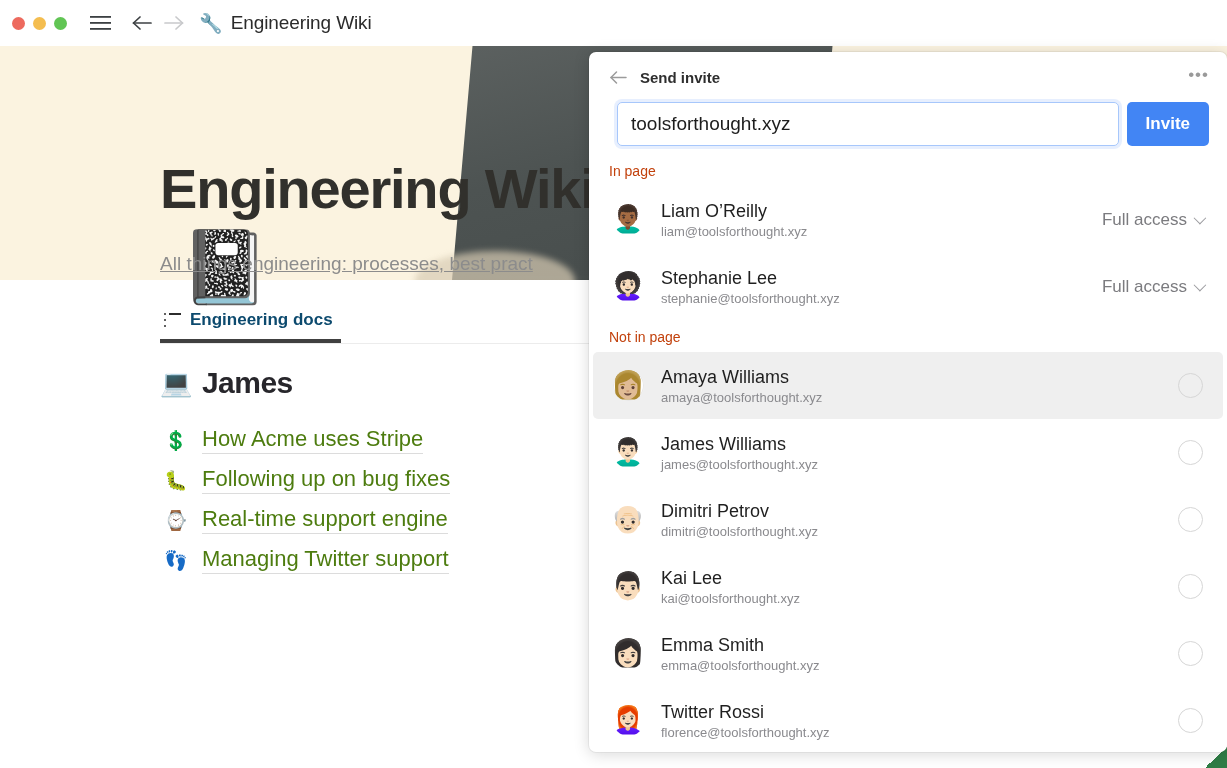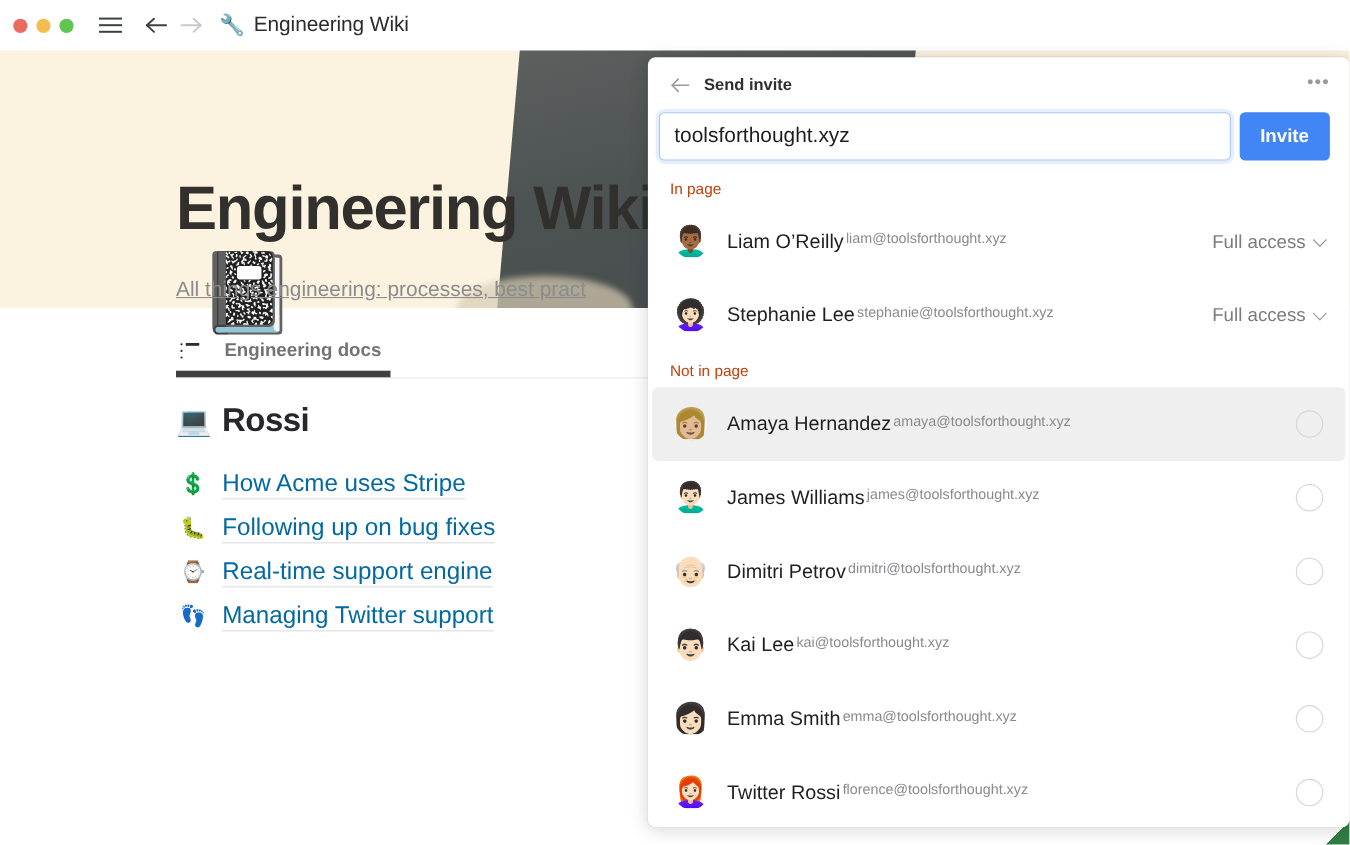--- a/index.html
+++ b/index.html
@@ -93,24 +93,24 @@
   #page-subtitle {
     position:absolute; left:160px; top:207px;
     font-size:19px; color:#8c8c8c; white-space:nowrap;text-decoration:underline;
   }
 
   #tabs {
     position:absolute; left:160px; top:254px; width:1000px; height:44px;
     border-bottom:1px solid #ececec;
   }
   #tab-eng-docs {
-    display:inline-flex; align-items:center; gap:23px;
+    display:inline-flex; align-items:center; gap:9px;
     height:43px; padding:0 8px 0 4px;
-    border-bottom:6px solid #404040;
-    font-size:17px; color:#737373; font-weight:600;
+    border-bottom:4px solid #404040;
+    font-size:17px; color:#0c4a6e; font-weight:600;
   }
   .list-icon { display:inline-block; width:17px; height:14px; position:relative; }
   .list-icon i { position:absolute; left:5px; width:12px; height:2px; background:#2c2c2c; display:block; }
   .list-icon i:nth-child(1){ top:0; } .list-icon i:nth-child(2){ top:6px; } .list-icon i:nth-child(3){ top:12px; }
   .list-icon b { position:absolute; left:0; width:2px; height:2px; background:#2c2c2c; display:block; border-radius:50%; }
   .list-icon b:nth-of-type(1){ top:0; } .list-icon b:nth-of-type(2){ top:6px; } .list-icon b:nth-of-type(3){ top:12px; }
 
   #docs-heading {
     position:absolute; left:160px; top:320px;
     display:flex; align-items:center; gap:10px;
@@ -118,21 +118,21 @@
   }
   #docs-heading .emoji { font-size:26px; }
 
   #docs-list { position:absolute; left:164px; top:374px; width:520px; }
   .doc-row {
     display:flex; align-items:center; gap:14px;
     height:40px;
   }
   .doc-row .emoji { width:24px; text-align:center; font-size:19px; }
   .doc-row .doc-label {
-    font-size:22px; color:#0369a1;
+    font-size:22px; color:#4d7c0f;
     border-bottom:1px solid #dcdcdc; padding-bottom:1px;
   }
 
   
   #corner-artifact {
     position:absolute; right:0; bottom:0; width:22px; height:22px;
     background:linear-gradient(135deg, transparent 50%, #2f7d46 50%);
   }
 
   
@@ -149,21 +149,21 @@
     display:flex; align-items:center;
     padding:0 18px 0 18px;
   }
   #modal-back-btn { width:22px; height:22px; display:flex; align-items:center; justify-content:center; color:#9b9b9b; }
   #modal-title { margin-left:11px; font-size:15px; font-weight:bold; color:#2e2e2e; }
   #modal-more-btn { margin-left:auto; color:#9a9a9a; font-size:17px; letter-spacing:1px; line-height:1; padding-bottom:5px; }
 
   #invite-row {
     flex:0 0 auto;
     display:flex; align-items:center; gap:8px;
-    padding:0 18px 0 10px;
+    padding:0 18px 0 28px;
   }
   #invite-input {
     flex:1 1 auto; height:44px;
     border:1.5px solid #a7c7fb;
     box-shadow: 0 0 0 3px rgba(66,133,244,0.13);
     border-radius:5px;
     padding:0 13px;
     font-size:19px; color:#1d1d1d;
     font-family:"Liberation Sans", sans-serif;
     background:#fff;
@@ -194,21 +194,21 @@
     margin:0 4px;
   }
   .person-row.highlighted { background:#efefef; }
   .person-row .avatar {
     flex:0 0 auto; width:31px; height:31px; border-radius:50%;
     overflow:hidden; display:flex; align-items:center; justify-content:center;
     font-size:27px; line-height:1;
     background:transparent;
   }
   .person-row .avatar.ring { background:#ffffff; box-shadow:inset 0 0 0 1px #e8e8e8; }
-  .person-row .person-text { margin-left:17px; display:flex; flex-direction:row; gap:2px; min-width:0; }
+  .person-row .person-text { margin-left:17px; display:flex; flex-direction:column; gap:2px; min-width:0; }
   .person-row .person-name { font-size:18px; color:#1f1f1f; white-space:nowrap; }
   .person-row .person-email { font-size:13px; color:#8a8a8e; white-space:nowrap; }
   .person-row .person-trailing { margin-left:auto; display:flex; align-items:center;justify-content:flex-end; }
 
   .access-chip { display:flex; align-items:center; gap:7px; font-size:17px; color:#7b7b7f; }
   .chev { display:inline-block; width:9px; height:9px; border-right:1.6px solid #9a9a9e; border-bottom:1.6px solid #9a9a9e; transform:rotate(45deg) translateY(-2px); }
 
   .select-circle {
     width:25px; height:25px; border-radius:50%;
     border:1.3px solid #d6d6d6; background:transparent;
@@ -276,21 +276,21 @@
             <i></i>
             <i></i>
             <i></i>
         </span>
         <span>Engineering docs</span>
       </div>
     </div>
 
     <div id="docs-heading">
       <span class="emoji">💻</span>
-      <span>Rossi</span>
+      <span>James</span>
     </div>
 
     <div id="docs-list">
       <div class="doc-row">
         <span class="emoji">💲</span>
         <span class="doc-label">How Acme uses Stripe</span>
       </div>
       <div class="doc-row">
         <span class="emoji">🐛</span>
         <span class="doc-label">Following up on bug fixes</span>
@@ -356,21 +356,21 @@
             <span class="chev"></span>
           </span>
         </span>
       </div>
 
       <div class="section-label">Not in page</div>
 
       <div class="person-row highlighted">
         <span class="avatar ring">👩🏼</span>
         <span class="person-text">
-          <span class="person-name">Amaya Hernandez</span>
+          <span class="person-name">Amaya Williams</span>
           <span class="person-email">amaya@toolsforthought.xyz</span>
         </span>
         <span class="person-trailing">
           <span class="select-circle"></span>
         </span>
       </div>
 
       <div class="person-row">
         <span class="avatar">👨🏻‍🦱</span>
         <span class="person-text">

